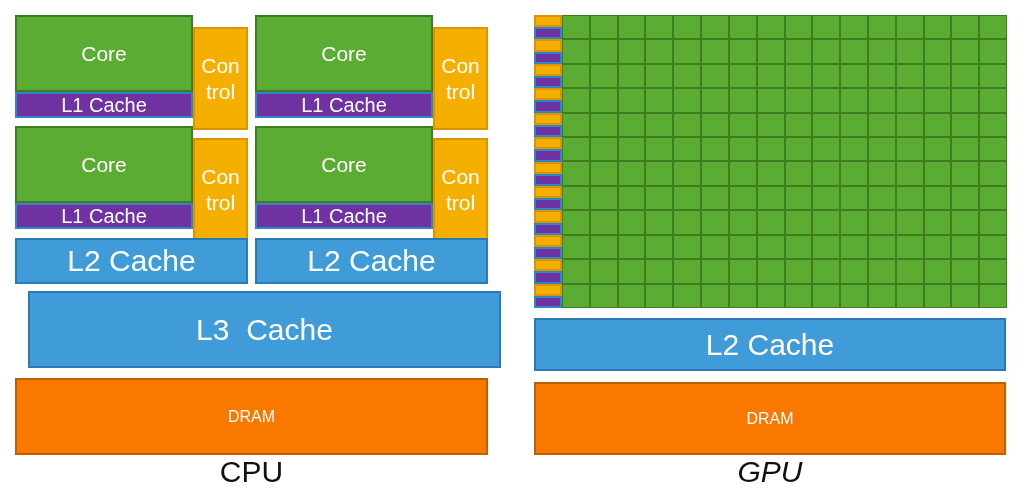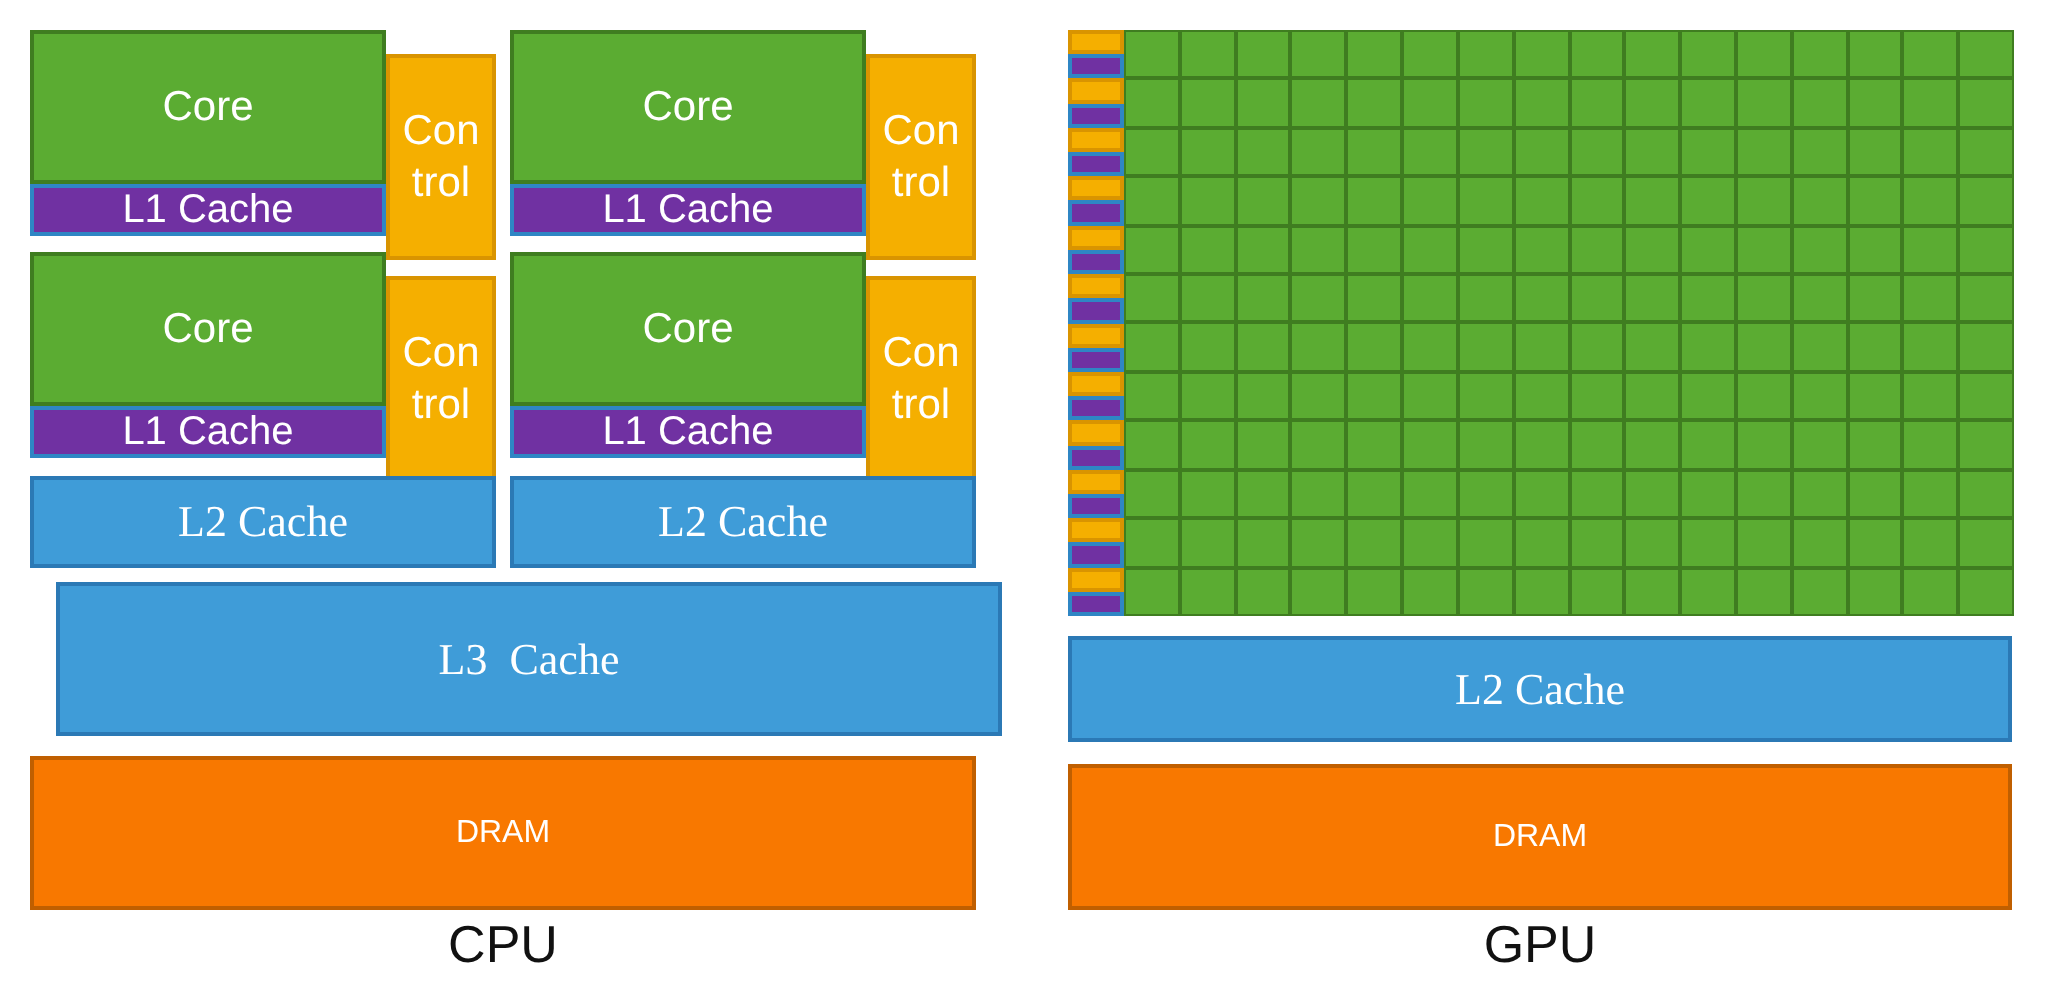--- a/index.html
+++ b/index.html
@@ -25,37 +25,36 @@
   .control{
     left:178px;top:12px;width:55px;height:103px;font-size:21px;line-height:26px;
     background:var(--control-amber);border:2px solid var(--control-amber-border);
   }
   .l1{
     left:0;top:77px;width:178px;height:26px;font-size:20px;
     background:var(--l1-purple);border:2px solid var(--l1-purple-border);text-align:right;
   }
   .cache{
     background:var(--cache-blue);border:2px solid var(--cache-blue-border);
-    font-size:22px;
-    font-family:Liberation Serif, serif;
+    font-size:30px;
   }
   .l2-left{left:15px;top:238px;width:233px;height:46px;}
   .l2-right{left:255px;top:238px;width:233px;height:46px;}
   .l3{left:15px;top:291px;width:473px;height:77px;margin-left:13px;}
   .dram{
     background:var(--dram-orange);border:2px solid var(--dram-orange-border);
     font-size:16px;
   }
   .dram-cpu{left:15px;top:378px;width:473px;height:77px;}
   .chip-label{
-    color:var(--label-black,#111);font-size:26px;justify-content:center;display:flex;
+    color:var(--label-black,#111);font-size:30px;justify-content:center;display:flex;
     align-items:center;height:32px;
   }
   .cpu-label{left:15px;top:456px;width:473px;}
-  .gpu-label{left:534px;top:456px;width:472px;}
+  .gpu-label{left:534px;top:456px;width:472px;font-style:italic;}
   
   .gpu-grid{left:534px;top:15px;width:473px;height:293px;display:flex;}
   .strip-col{width:28px;display:flex;flex-direction:column;}
   .strip-row{flex:1;display:flex;flex-direction:column;}
   .strip-control{
     flex:1;background:var(--control-amber);
     border:2px solid var(--control-amber-border);box-sizing:border-box;
   }
   .strip-l1{
     flex:1;background:var(--l1-purple);

